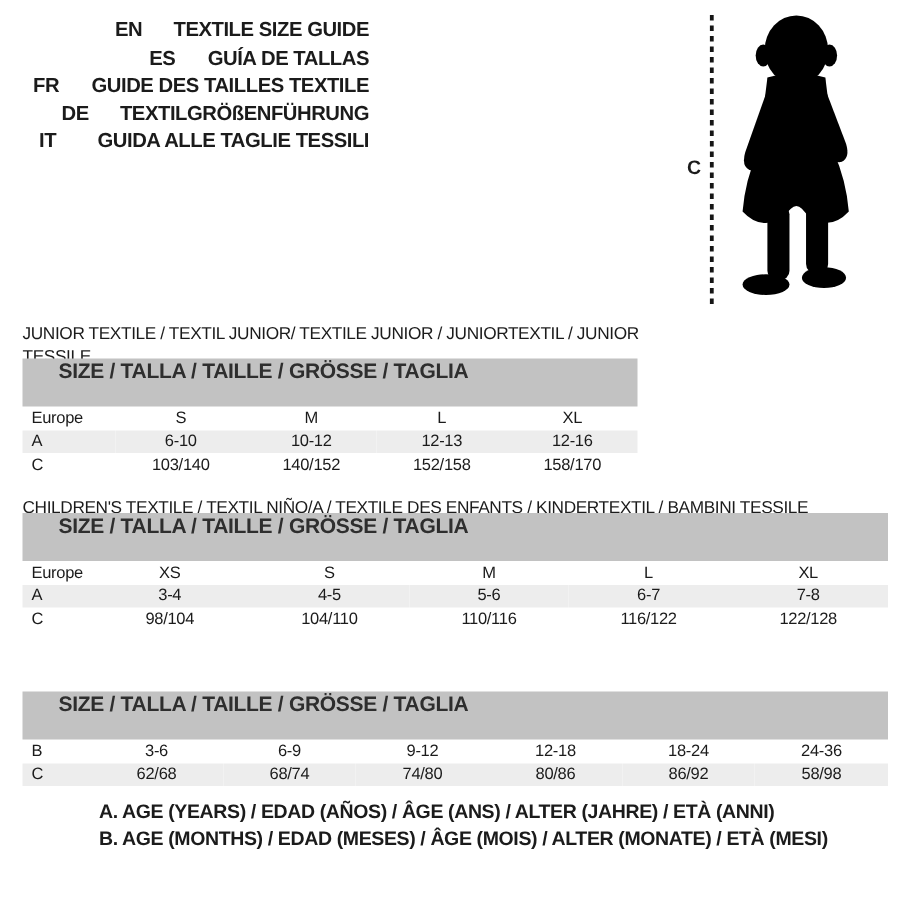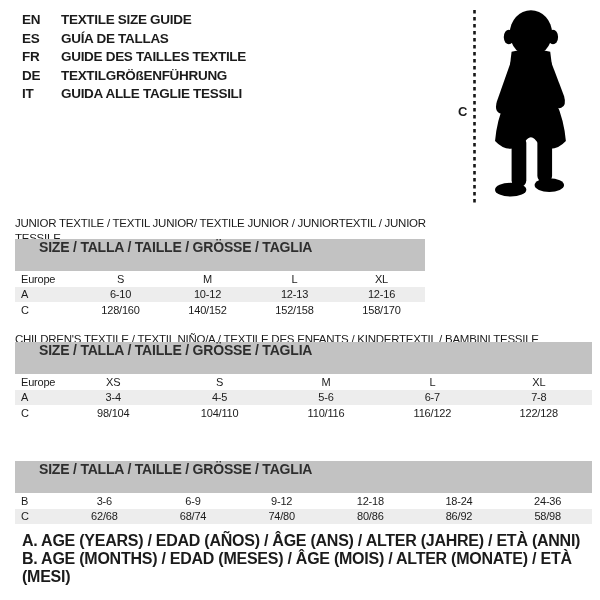--- a/index.html
+++ b/index.html
@@ -10,21 +10,21 @@
   }
   *{margin:0;padding:0;box-sizing:border-box;}
   html,body{background:#fff;}
   body{font-family:"Liberation Sans", sans-serif;color:var(--ink);}
   .canvas{
     position:relative;width:600px;height:600px;background:var(--bg);overflow:hidden;
   }
 
   
   .lang-block{position:absolute;left:22px;top:11px;}
-  .lang-row{display:flex;line-height:18.5px;font-size:13.5px;font-weight:bold;letter-spacing:-0.3px;}
+  .lang-row{display:flex;line-height:18.5px;font-size:13.5px;font-weight:bold;letter-spacing:-0.3px;justify-content:flex-end;}
   .lang-code{width:39px;flex:0 0 39px;}
 
   
   .figure{position:absolute;left:440px;top:0;width:160px;height:215px;}
   .measure-label{position:absolute;left:18px;top:104px;font-size:13px;font-weight:bold;}
   .measure-line{position:absolute;left:33px;top:10px;height:196px;width:3px;}
   .baby{position:absolute;left:44px;top:6px;}
 
   
   .section-title{
@@ -41,21 +41,21 @@
     height:15.5px;text-align:center;font-size:11px;letter-spacing:-0.2px;
     padding:0;vertical-align:middle;color:var(--ink);
   }
   td:first-child{text-align:left;padding-left:6px;}
   .t1 td:first-child{width:62px;}
   .t2 td:first-child,.t3 td:first-child{width:45px;}
   tr.stripe{background:var(--stripe);}
 
   
   .footnotes{position:absolute;left:22px;top:532px;}
-  .footnote{font-size:16px;font-weight:bold;letter-spacing:-0.25px;line-height:18px;}
+  .footnote{font-size:13px;font-weight:bold;letter-spacing:-0.25px;line-height:18px;margin-left:44px;}
 </style>
 </head>
 <body>
 
 <div class="canvas">
 
   <div class="lang-block">
     <div class="lang-row">
       <span class="lang-code">EN</span>
       <span class="lang-label">TEXTILE SIZE GUIDE</span>
@@ -114,21 +114,21 @@
           </tr>
           <tr class="stripe">
             <td>A</td>
             <td>6-10</td>
             <td>10-12</td>
             <td>12-13</td>
             <td>12-16</td>
           </tr>
           <tr>
             <td>C</td>
-            <td>128/160</td>
+            <td>103/140</td>
             <td>140/152</td>
             <td>152/158</td>
             <td>158/170</td>
           </tr>
         </tbody>
     </table>
   </div>
 
   <div class="section-title" style="top:332px;width:560px;">CHILDREN'S TEXTILE / TEXTIL NIÑO/A / TEXTILE DES ENFANTS / KINDERTEXTIL / BAMBINI TESSILE</div>
   <div class="size-table t2" style="top:342px;width:577px;">

